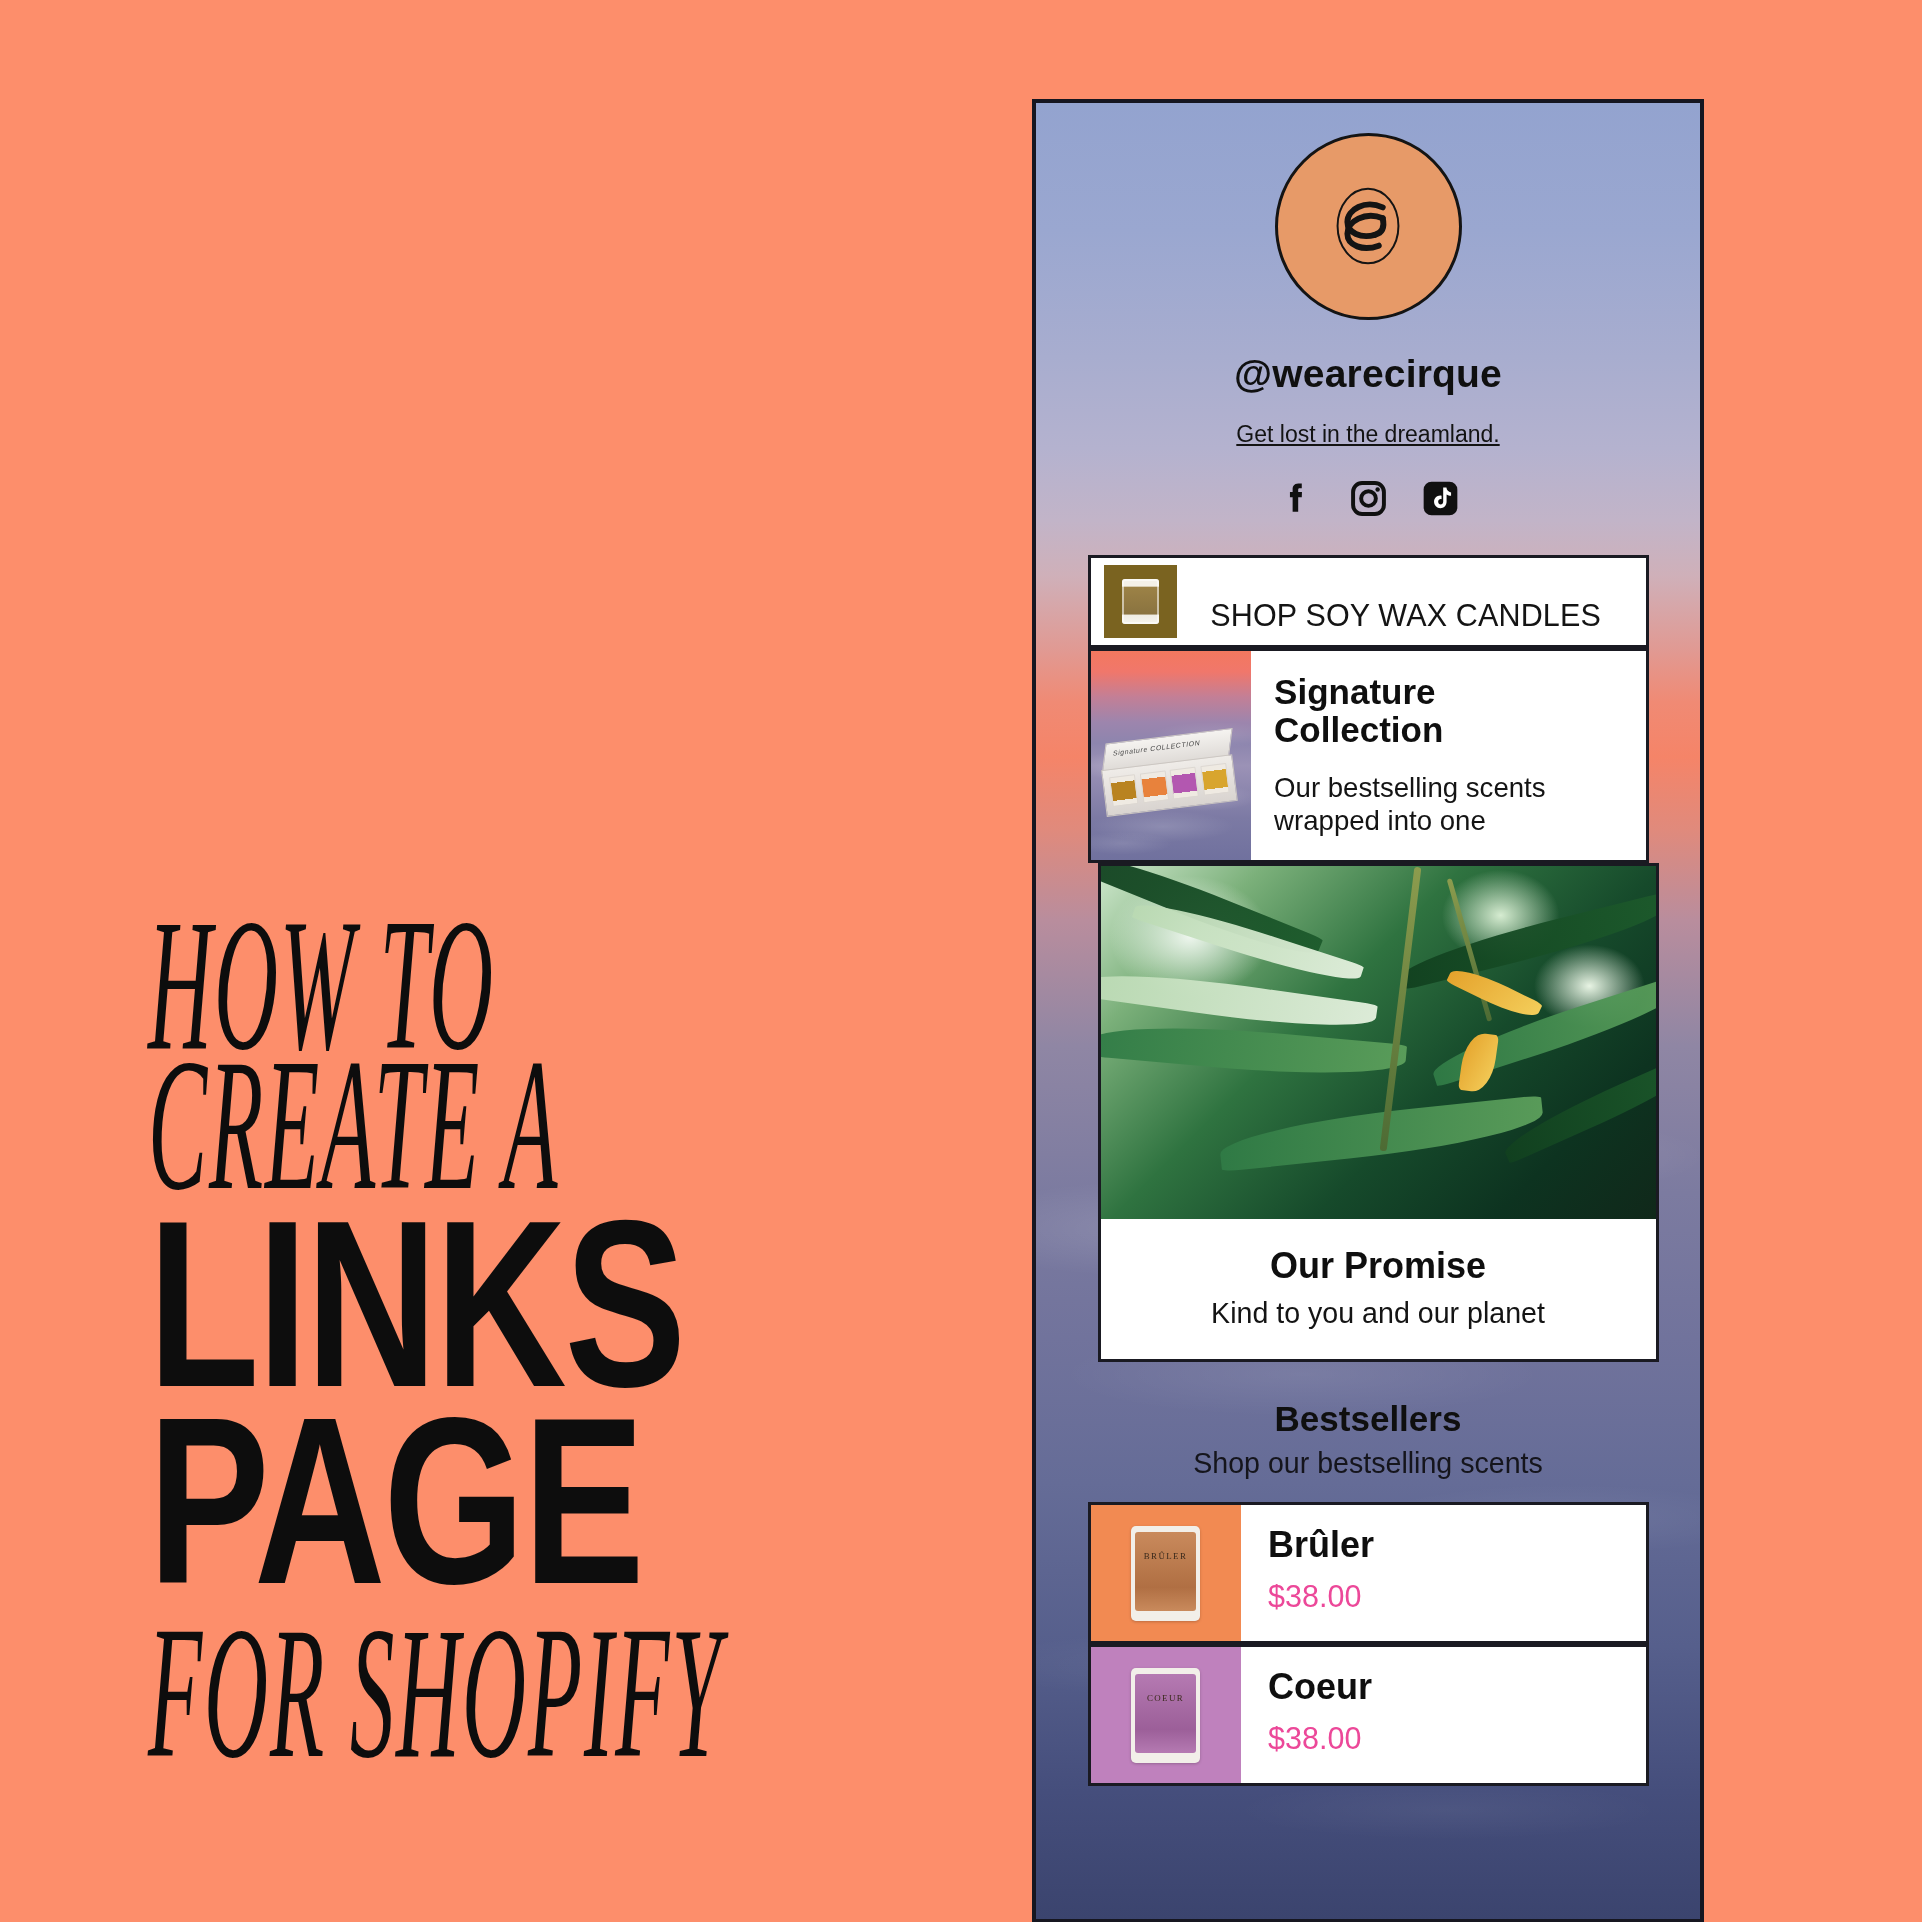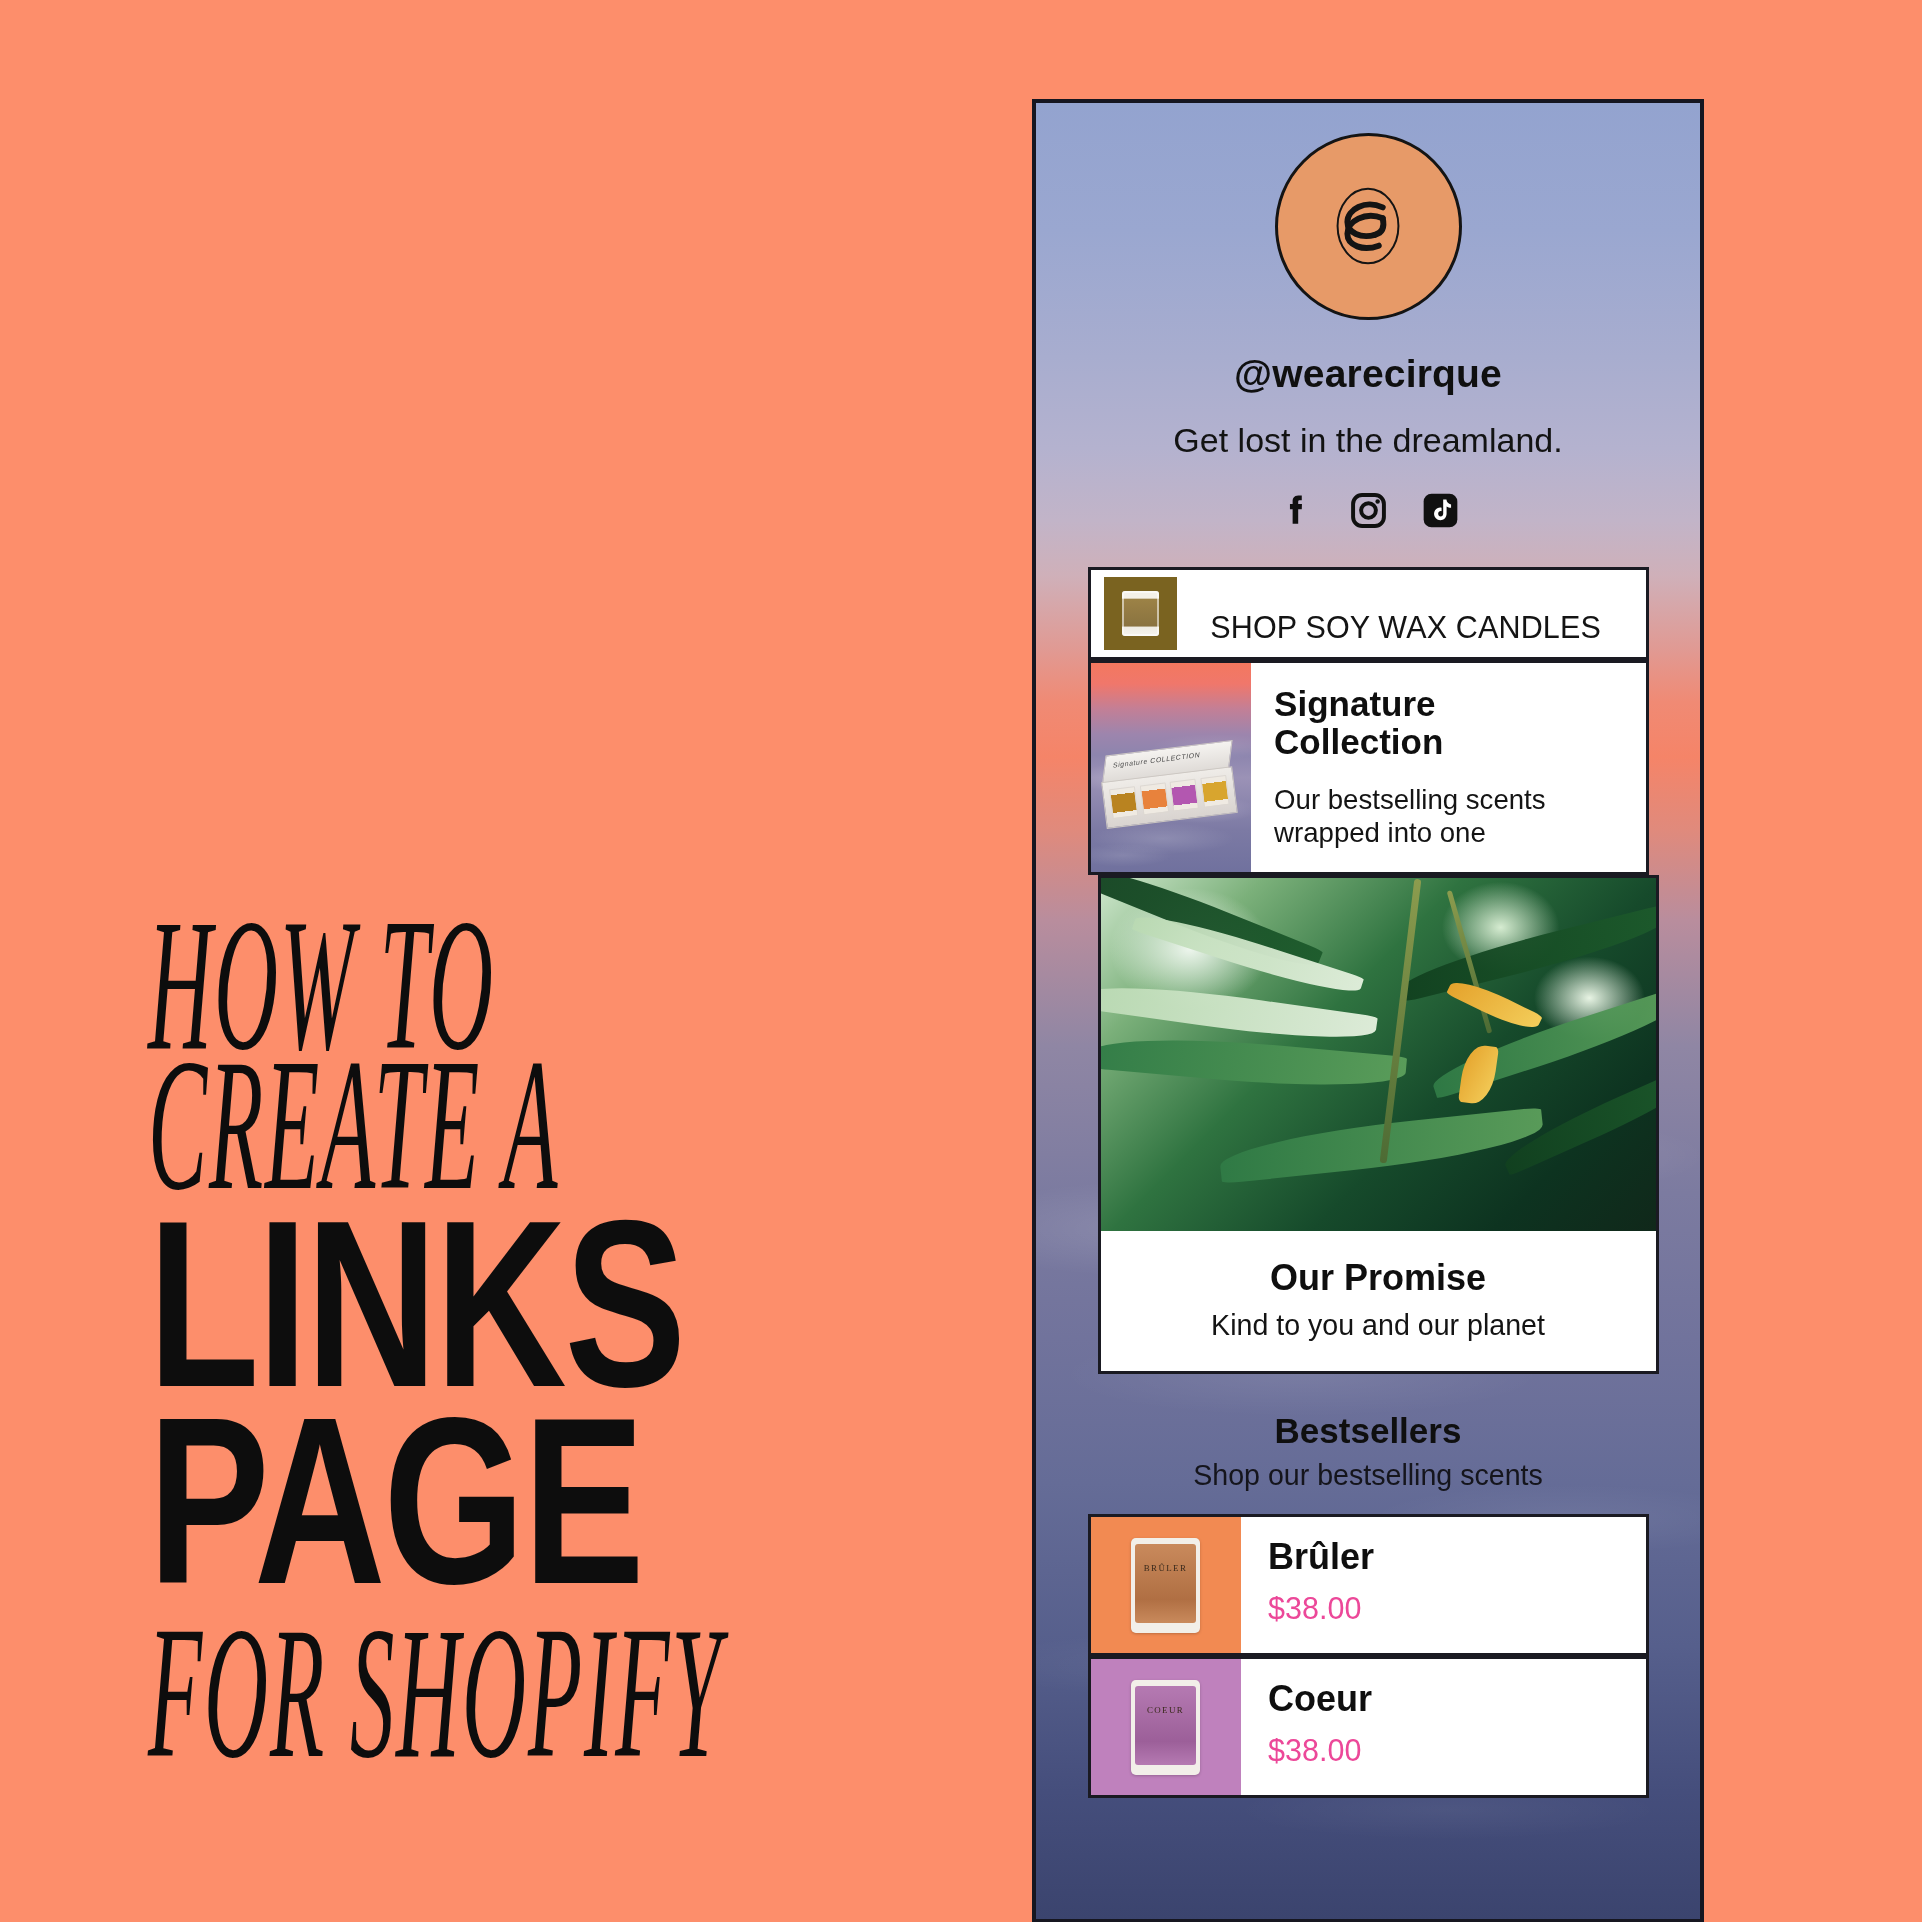--- a/index.html
+++ b/index.html
@@ -102,22 +102,22 @@
     position:relative;z-index:2;
     flex:none;
   }
   .handle{
     margin-top:32.5px;
     font-size:39px;font-weight:700;color:#101010;
     letter-spacing:0.005em;position:relative;z-index:2;
   }
   .tagline{
     margin-top:24.6px;
-    font-size:34px;color:#131313;font-weight:400;
-    position:relative;z-index:2;
+    font-size:23px;color:#131313;font-weight:400;
+    position:relative;z-index:2;text-decoration:underline;
   }
   .socials{
     margin-top:29.6px;
     display:flex;gap:29.6px;align-items:center;
     position:relative;z-index:2;
   }
   .social-ico{width:43px;height:43px;display:block;}
 
   
   .card{

